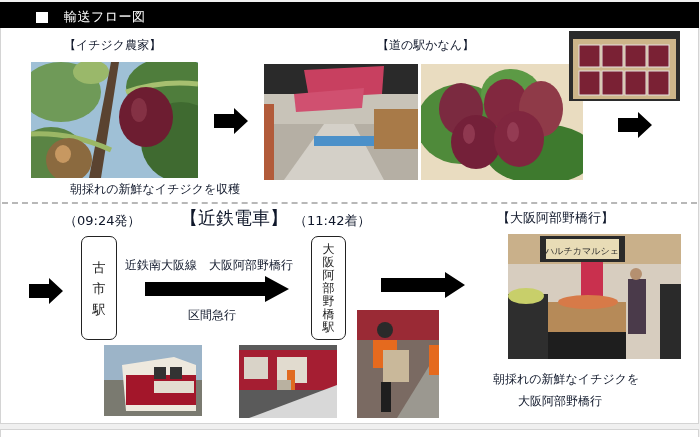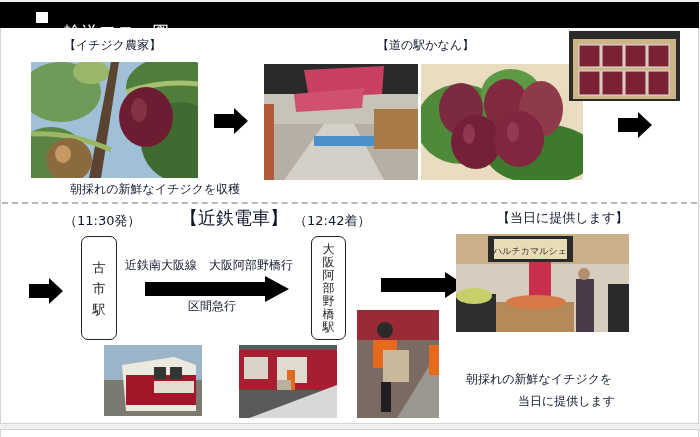--- a/index.html
+++ b/index.html
@@ -4,21 +4,21 @@
 <style>
   html, body { margin:0; padding:0; }
   body { width:700px; height:437px; background:#f0f0f0; position:relative; overflow:hidden;
          font-family:"DejaVu Sans","Liberation Sans",sans-serif; color:#222; }
   .frame { position:absolute; left:0; top:2px; width:699px; height:422px; background:#fff;
            border:1px solid #d4d4d4; box-sizing:border-box; }
   .bottom-strip { position:absolute; left:0; top:429px; width:699px; height:8px; background:#fff;
                   border:1px solid #d4d4d4; border-bottom:none; box-sizing:border-box; }
   .titlebar { position:absolute; left:0; top:2px; width:699px; height:26px; background:#000; }
   .title-sq { position:absolute; left:36px; top:10px; width:12px; height:11px; background:#fff; }
-  .title-txt { position:absolute; left:64px; top:20px; font-size:17px; color:#fff; line-height:20px; letter-spacing:0.5px; }
+  .title-txt { position:absolute; left:64px; top:5px; font-size:13px; color:#fff; line-height:20px; letter-spacing:0.5px; }
   .lbl { position:absolute; font-size:12px; line-height:14px; white-space:nowrap; color:#0f172a; }
   .photo { position:absolute; overflow:hidden; }
   .arrow { position:absolute; }
   .dash { position:absolute; left:2px; top:202px; width:695px; height:0; border-top:2px dashed #b8b8b8; }
   .station { position:absolute; border:1.5px solid #222; border-radius:7px; background:#fff;
              font-size:13px; line-height:15px; text-align:center; box-sizing:border-box;
              display:flex; flex-direction:column; justify-content:center; align-items:center; }
   .station span { display:block; }
 </style>
 </head>
@@ -104,35 +104,35 @@
 <svg class="arrow" style="left:618px;top:112px;" width="34" height="26">
   <polygon points="0,6 20,6 20,0 34,13 20,26 20,20 0,20" fill="#000"></polygon>
 </svg>
 
 <div class="dash"></div>
 
 <svg class="arrow" style="left:29px;top:278px;" width="34" height="26">
   <polygon points="0,6 20,6 20,0 34,13 20,26 20,20 0,20" fill="#000"></polygon>
 </svg>
 
-<div class="lbl" style="left:64px;top:214px;font-size:13px;">（11:30発）</div>
+<div class="lbl" style="left:64px;top:214px;font-size:13px;">（09:24発）</div>
 <div class="lbl" style="left:180px;top:211px;font-size:18px;">【近鉄電車】</div>
-<div class="lbl" style="left:294px;top:214px;font-size:13px;">（12:42着）</div>
+<div class="lbl" style="left:294px;top:214px;font-size:13px;">（11:42着）</div>
 
 <div class="station" style="left:81px;top:236px;width:36px;height:104px;">
   <span>古</span>
   <span style="margin-top:6px">市</span>
   <span style="margin-top:6px">駅</span>
 </div>
 
 <div class="lbl" style="left:125px;top:258px;">近鉄南大阪線　大阪阿部野橋行</div>
 <svg class="arrow" style="left:145px;top:276px;" width="144" height="26">
   <polygon points="0,6 120,6 120,0 144,13 120,26 120,20 0,20" fill="#000"></polygon>
 </svg>
-<div class="lbl" style="left:188px;top:299px;">区間急行</div>
+<div class="lbl" style="left:188px;top:308px;">区間急行</div>
 
 <div class="station" style="left:311px;top:236px;width:35px;height:104px;line-height:13px;font-size:12px;">
   <span>大</span>
   <span>阪</span>
   <span>阿</span>
   <span>部</span>
   <span>野</span>
   <span>橋</span>
   <span>駅</span>
 </div>
@@ -169,33 +169,33 @@
     <rect x="26" y="40" width="26" height="32" fill="#c9b89a"></rect>
     <rect x="24" y="72" width="10" height="30" fill="#1e1e1e"></rect>
     <rect x="72" y="35" width="10" height="30" fill="#e56a1e"></rect>
   </svg>
 </div>
 
 <svg class="arrow" style="left:381px;top:272px;" width="84" height="26">
   <polygon points="0,6 64,6 64,0 84,13 64,26 64,20 0,20" fill="#000"></polygon>
 </svg>
 
-<div class="lbl" style="left:497px;top:211px;font-size:13px;">【当日に提供します】</div>
-<div class="photo" style="left:456px;top:234px;width:173px;height:98px;">
+<div class="lbl" style="left:497px;top:211px;font-size:13px;">【大阪阿部野橋行】</div>
+<div class="photo" style="left:508px;top:234px;width:173px;height:125px;">
   <svg width="173" height="125" viewBox="0 0 173 125">
     <rect width="173" height="125" fill="#d7cdbf"></rect>
     <rect x="0" y="0" width="173" height="30" fill="#c9b08a"></rect>
     <rect x="32" y="2" width="85" height="26" fill="#2a2a2a"></rect>
     <rect x="38" y="5" width="73" height="20" fill="#e8dcb6"></rect>
     <text x="74" y="20" font-size="9" text-anchor="middle" fill="#2a2a2a" font-family="DejaVu Sans, sans-serif">ハルチカマルシェ</text>
     <rect x="73" y="28" width="22" height="38" fill="#c9304e"></rect>
     <rect x="0" y="60" width="40" height="65" fill="#2e2e2e"></rect>
     <ellipse cx="18" cy="62" rx="18" ry="8" fill="#c8cf6a"></ellipse>
     <rect x="40" y="68" width="78" height="30" fill="#b68a58"></rect>
     <ellipse cx="80" cy="68" rx="30" ry="7" fill="#d77a48"></ellipse>
     <rect x="40" y="98" width="78" height="27" fill="#1e1e1e"></rect>
     <rect x="120" y="45" width="18" height="55" fill="#4a3a4a"></rect>
     <circle cx="128" cy="40" r="6" fill="#b59070"></circle>
     <rect x="152" y="50" width="21" height="75" fill="#2a2a2a"></rect>
   </svg>
 </div>
-<div class="lbl" style="left:466px;top:372px;">朝採れの新鮮なイチジクを</div>
-<div class="lbl" style="left:518px;top:394px;">当日に提供します</div>
+<div class="lbl" style="left:493px;top:372px;">朝採れの新鮮なイチジクを</div>
+<div class="lbl" style="left:518px;top:394px;">大阪阿部野橋行</div>
 
 </body></html>

